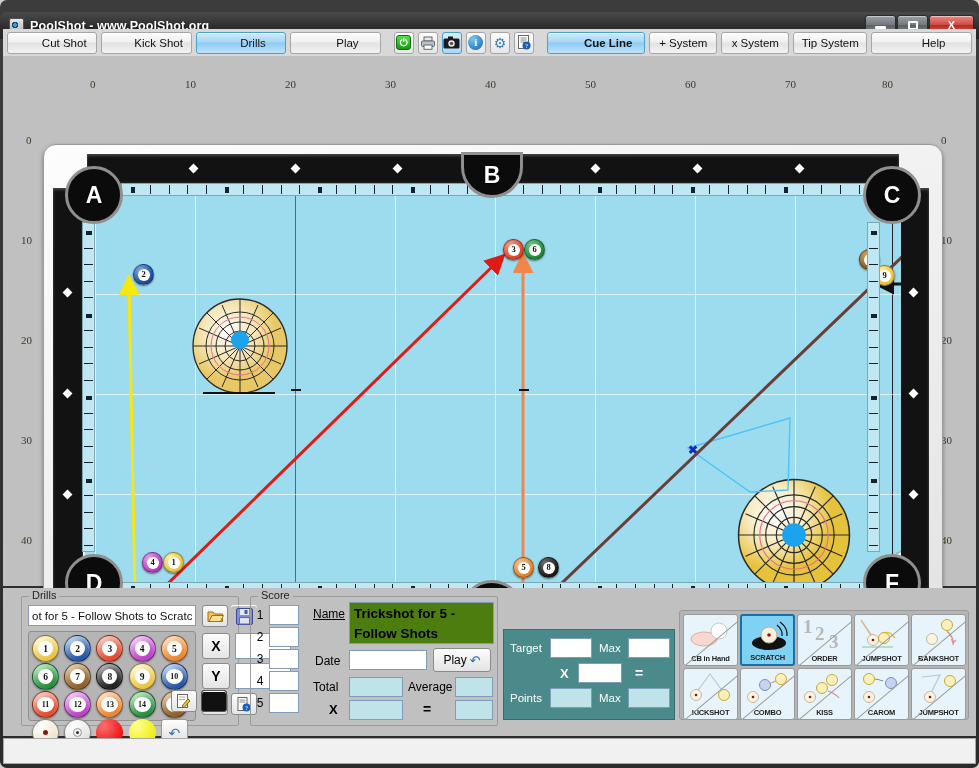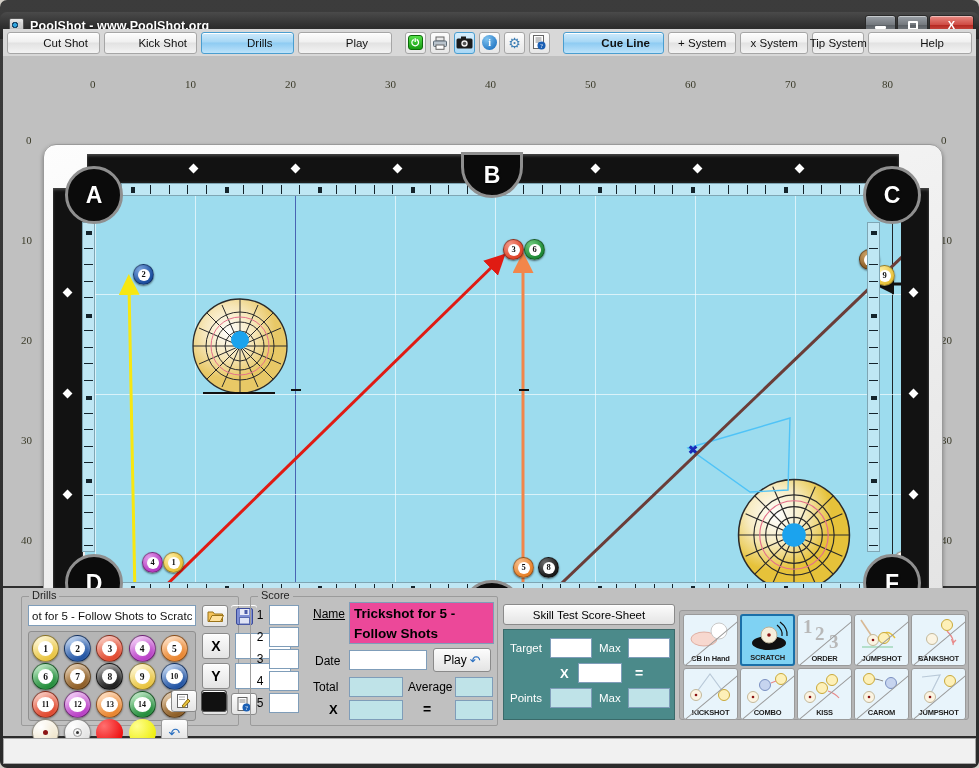--- a/index.html
+++ b/index.html
@@ -266,21 +266,21 @@
           <line x1="3.5" y1="5" x2="9.5" y2="5" stroke="#888"></line>
           <line x1="3.5" y1="7" x2="7.5" y2="7" stroke="#888"></line>
           <circle cx="9.5" cy="10.5" r="4" fill="#1a5fb4"></circle>
           <text x="9.5" y="13.3" font-size="6.5" fill="#fff" text-anchor="middle" font-family="Liberation Serif, serif">?</text>
         </svg>
     </div>
     <div class="sep"></div>
     <div class="tbtn cue on">Cue Line</div>
     <div class="tbtn sys" style="width:68px">+ System</div>
     <div class="tbtn sys" style="width:68px">x System</div>
-    <div class="tbtn sys" style="width:52px">Tip System</div>
+    <div class="tbtn sys" style="width:74px">Tip System</div>
     <div class="tbtn help">Help</div>
   </div>
 
   <div id="main">
 
     <div>
       <div class="axlab" style="left:87px;top:22px;">0</div>
       <div class="axlab" style="left:182px;top:22px;">10</div>
       <div class="axlab" style="left:282px;top:22px;">20</div>
       <div class="axlab" style="left:382px;top:22px;">30</div>
@@ -761,42 +761,41 @@
           <span style="font-size:12px;width:10px;text-align:center;">4</span>
           <input class="txtin" style="width: 30px; height: 20px;">
           </div>
         <div style="display:flex;align-items:center;gap:4px;">
           <span style="font-size:12px;width:10px;text-align:center;">5</span>
           <input class="txtin" style="width: 30px; height: 20px;">
           </div>
       </div>
 
       <div style="position:absolute;left:62px;top:10px;font-size:12px;text-decoration:underline;">Name</div>
-      <div style="position:absolute;left:98px;top:5px;width:145px;height:42px;background:#ec4899;border:1px solid #7f9db9;font-size:13.5px;font-weight:bold;line-height:20px;padding:1px 4px;">Trickshot for 5 - Follow Shots</div>
+      <div style="position:absolute;left:98px;top:5px;width:145px;height:42px;background:#4d7c0f;border:1px solid #7f9db9;font-size:13.5px;font-weight:bold;line-height:20px;padding:1px 4px;">Trickshot for 5 - Follow Shots</div>
 
       <div style="position:absolute;left:64px;top:57px;font-size:12px;">Date</div>
       <input class="txtin" style="position: absolute; left: 98px; top: 53px; width: 78px; height: 20px;" value="">
       <div class="sbtn" style="position:absolute;left:182px;top:51px;width:58px;height:24px;gap:3px;">
         <span style="font-size:12px;">Play</span>
         <span style="color:#2a6fc0;font-size:13px;">↶</span>
       </div>
 
       <div style="position:absolute;left:62px;top:83px;font-size:12px;">Total</div>
       <div class="tealin" style="position:absolute;left:98px;top:80px;width:54px;height:20px;"></div>
       <div style="position:absolute;left:157px;top:83px;font-size:12px;">Average</div>
       <div class="tealin" style="position:absolute;left:204px;top:80px;width:38px;height:20px;"></div>
 
       <div style="position:absolute;left:78px;top:105px;font-size:13px;font-weight:bold;">X</div>
       <div class="tealin" style="position:absolute;left:98px;top:103px;width:54px;height:20px;"></div>
       <div style="position:absolute;left:172px;top:104px;font-size:14px;font-weight:bold;">=</div>
       <div class="tealin" style="position:absolute;left:204px;top:103px;width:38px;height:20px;"></div>
     </div>
 
     <div style="position:absolute;left:500px;top:16px;width:172px;height:116px;">
-      <div class="sbtn" style="width:172px;height:21px;font-size:11.5px;">Skill Test Score-Sheet</div>
       <div class="teal" style="position:absolute;left:0;top:25px;width:172px;height:91px;border:1px solid #3a6a6a;">
         <div style="position:absolute;left:6px;top:12px;font-size:11.5px;color:#fff;">Target</div>
         <input class="txtin" style="position: absolute; left: 46px; top: 8px; width: 42px; height: 20px;">
         <div style="position:absolute;left:95px;top:12px;font-size:11.5px;color:#fff;">Max</div>
         <input class="txtin" style="position: absolute; left: 124px; top: 8px; width: 42px; height: 20px;">
 
         <div style="position:absolute;left:56px;top:36px;font-size:13px;font-weight:bold;color:#fff;">X</div>
         <input class="txtin" style="position: absolute; left: 74px; top: 33px; width: 44px; height: 20px;">
         <div style="position:absolute;left:131px;top:35px;font-size:14px;font-weight:bold;color:#fff;">=</div>
 

